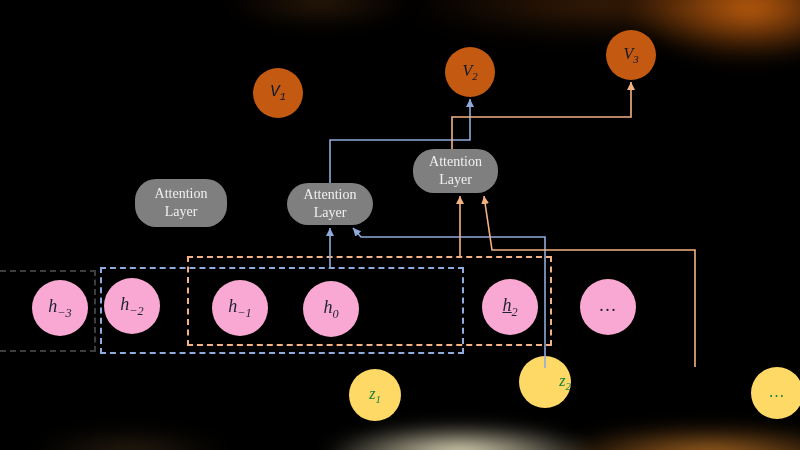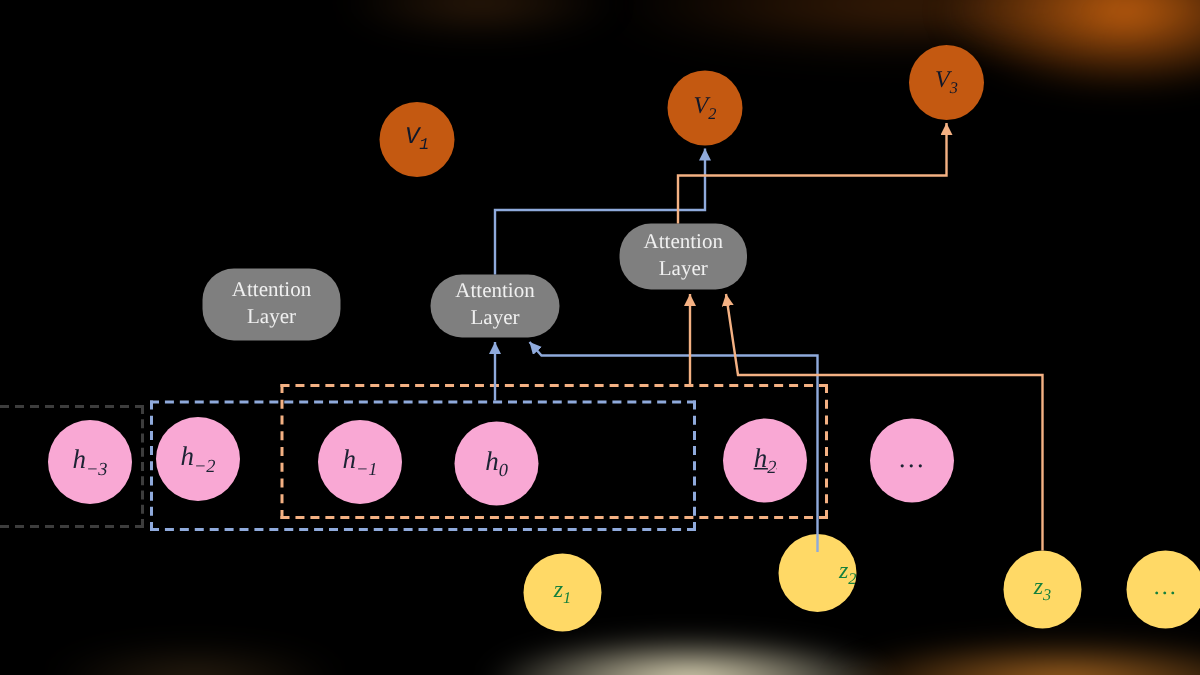--- a/index.html
+++ b/index.html
@@ -79,23 +79,20 @@
   <div class="node h" style="left:580px;top:279px;width:56px;height:56px;">
     <span><span class="base dots">…</span><sub></sub></span>
   </div>
 
   <div class="node z" style="left:349px;top:369px;width:52px;height:52px;">
     <span><span class="base">z</span><sub>1</sub></span>
   </div>
   <div class="node z" style="left:519px;top:356px;width:52px;height:52px;justify-content:flex-end;">
     <span><span class="base">z</span><sub>2</sub></span>
   </div>
-  <div class="node z" style="left:669px;top:367px;width:52px;height:52px;">
-    <span><span class="base">z</span><sub>3</sub></span>
-  </div>
   <div class="node z" style="left:751px;top:367px;width:52px;height:52px;">
     <span><span class="base dots">…</span><sub></sub></span>
   </div>
 
   <div class="node v" style="left:253px;top:68px;width:50px;height:50px;font-family:Liberation Mono, monospace;">
     <span><span class="base">V</span><sub>1</sub></span>
   </div>
   <div class="node v" style="left:445px;top:47px;width:50px;height:50px;">
     <span><span class="base">V</span><sub>2</sub></span>
   </div>

